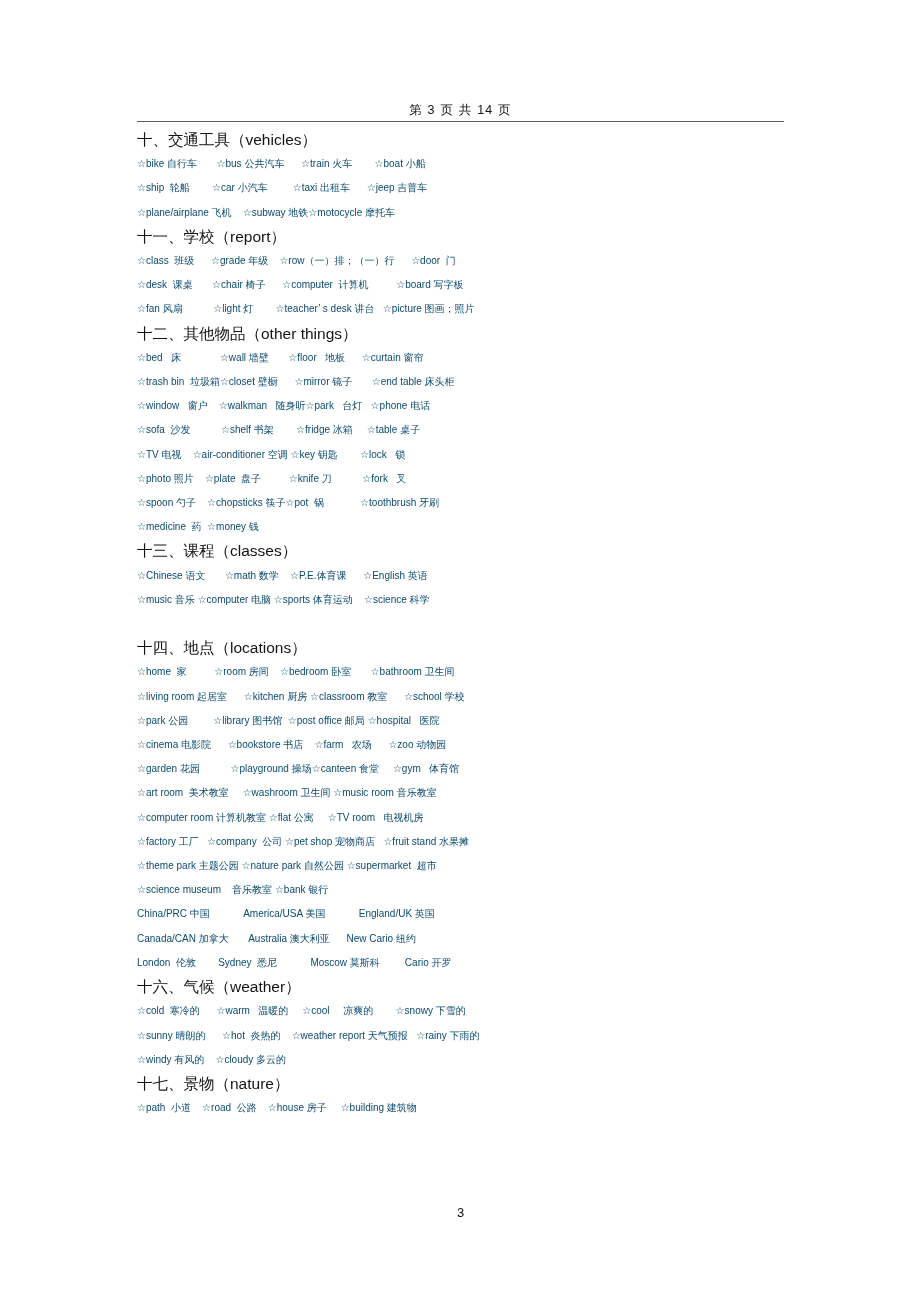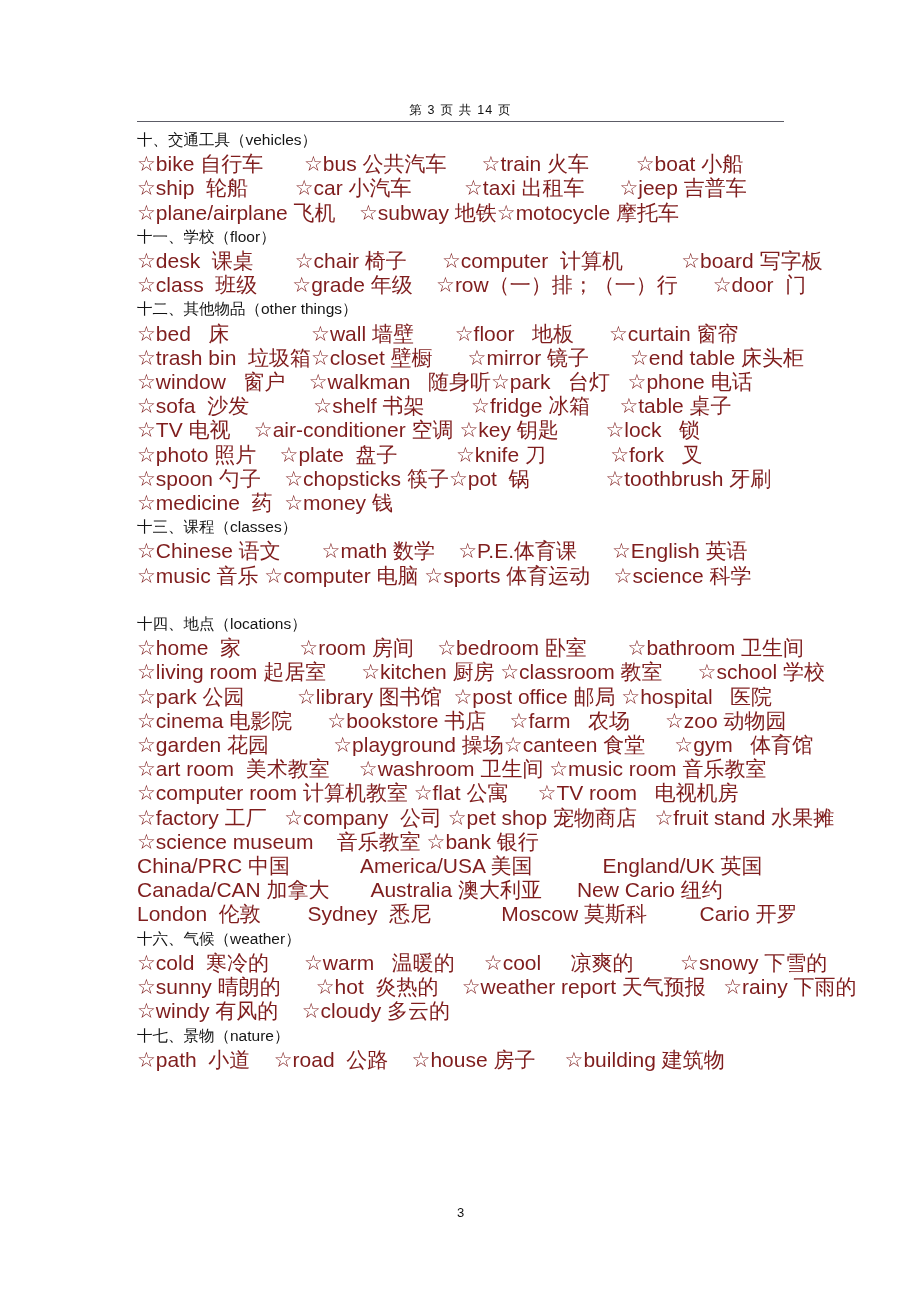--- a/index.html
+++ b/index.html
@@ -57,24 +57,24 @@
   .sec-title {
     font-family: "Liberation Sans", "DejaVu Sans", sans-serif;
     font-size: 15.5px;
     line-height: 24.2px;
     white-space: pre;
     color: #141414;
   }
 
   .row {
     font-family: "Liberation Sans", "DejaVu Sans", sans-serif;
-    font-size: 21px;
+    font-size: 10px;
     line-height: 24.2px;
     white-space: pre;
-    color: #7f1d1d;
+    color: #0c4a6e;
   }
 
   .spacer {
     height: 24.2px;
   }
 
   
   .footer {
     position: absolute;
     left: 137px;
@@ -94,23 +94,24 @@
   <div class="header">
     <div class="header-text">第 3 页 共 14 页</div>
     <div class="header-rule"></div>
   </div>
 
   <div class="content">
       <div class="sec-title">十、交通工具（vehicles）</div>
       <div class="row">☆bike 自行车       ☆bus 公共汽车      ☆train 火车        ☆boat 小船</div>
       <div class="row">☆ship  轮船        ☆car 小汽车         ☆taxi 出租车      ☆jeep 吉普车</div>
       <div class="row">☆plane/airplane 飞机    ☆subway 地铁☆motocycle 摩托车</div>
-      <div class="sec-title">十一、学校（floor）</div>
+      <div class="sec-title">十一、学校（report）</div>
+      <div class="row">☆class  班级      ☆grade 年级    ☆row（一）排；（一）行      ☆door  门</div>
       <div class="row">☆desk  课桌       ☆chair 椅子      ☆computer  计算机          ☆board 写字板</div>
-      <div class="row">☆class  班级      ☆grade 年级    ☆row（一）排；（一）行      ☆door  门</div>
+      <div class="row">☆fan 风扇           ☆light 灯        ☆teacher’ s desk 讲台   ☆picture 图画；照片</div>
       <div class="sec-title">十二、其他物品（other things）</div>
       <div class="row">☆bed   床              ☆wall 墙壁       ☆floor   地板      ☆curtain 窗帘</div>
       <div class="row">☆trash bin  垃圾箱☆closet 壁橱      ☆mirror 镜子       ☆end table 床头柜</div>
       <div class="row">☆window   窗户    ☆walkman   随身听☆park   台灯   ☆phone 电话</div>
       <div class="row">☆sofa  沙发           ☆shelf 书架        ☆fridge 冰箱     ☆table 桌子</div>
       <div class="row">☆TV 电视    ☆air-conditioner 空调 ☆key 钥匙        ☆lock   锁</div>
       <div class="row">☆photo 照片    ☆plate  盘子          ☆knife 刀           ☆fork   叉</div>
       <div class="row">☆spoon 勺子    ☆chopsticks 筷子☆pot  锅             ☆toothbrush 牙刷</div>
       <div class="row">☆medicine  药  ☆money 钱</div>
       <div class="sec-title">十三、课程（classes）</div>
@@ -119,20 +120,21 @@
       <div class="spacer"></div>
       <div class="sec-title">十四、地点（locations）</div>
       <div class="row">☆home  家          ☆room 房间    ☆bedroom 卧室       ☆bathroom 卫生间</div>
       <div class="row">☆living room 起居室      ☆kitchen 厨房 ☆classroom 教室      ☆school 学校</div>
       <div class="row">☆park 公园         ☆library 图书馆  ☆post office 邮局 ☆hospital   医院</div>
       <div class="row">☆cinema 电影院      ☆bookstore 书店    ☆farm   农场      ☆zoo 动物园</div>
       <div class="row">☆garden 花园           ☆playground 操场☆canteen 食堂     ☆gym   体育馆</div>
       <div class="row">☆art room  美术教室     ☆washroom 卫生间 ☆music room 音乐教室</div>
       <div class="row">☆computer room 计算机教室 ☆flat 公寓     ☆TV room   电视机房</div>
       <div class="row">☆factory 工厂   ☆company  公司 ☆pet shop 宠物商店   ☆fruit stand 水果摊</div>
+      <div class="row">☆theme park 主题公园 ☆nature park 自然公园 ☆supermarket  超市</div>
       <div class="row">☆science museum    音乐教室 ☆bank 银行</div>
       <div class="row">China/PRC 中国            America/USA 美国            England/UK 英国</div>
       <div class="row">Canada/CAN 加拿大       Australia 澳大利亚      New Cario 纽约</div>
       <div class="row">London  伦敦        Sydney  悉尼            Moscow 莫斯科         Cario 开罗</div>
       <div class="sec-title">十六、气候（weather）</div>
       <div class="row">☆cold  寒冷的      ☆warm   温暖的     ☆cool     凉爽的        ☆snowy 下雪的</div>
       <div class="row">☆sunny 晴朗的      ☆hot  炎热的    ☆weather report 天气预报   ☆rainy 下雨的</div>
       <div class="row">☆windy 有风的    ☆cloudy 多云的</div>
       <div class="sec-title">十七、景物（nature）</div>
       <div class="row">☆path  小道    ☆road  公路    ☆house 房子     ☆building 建筑物</div>

